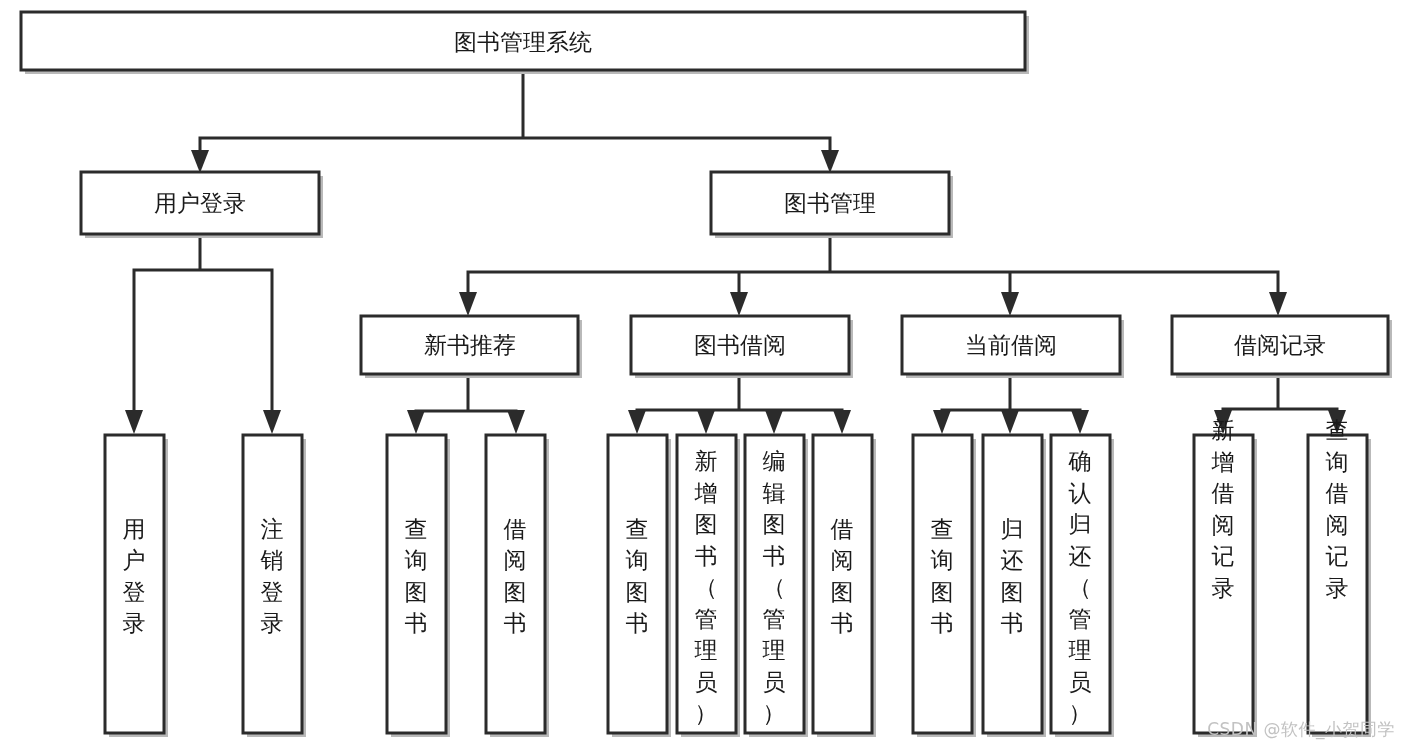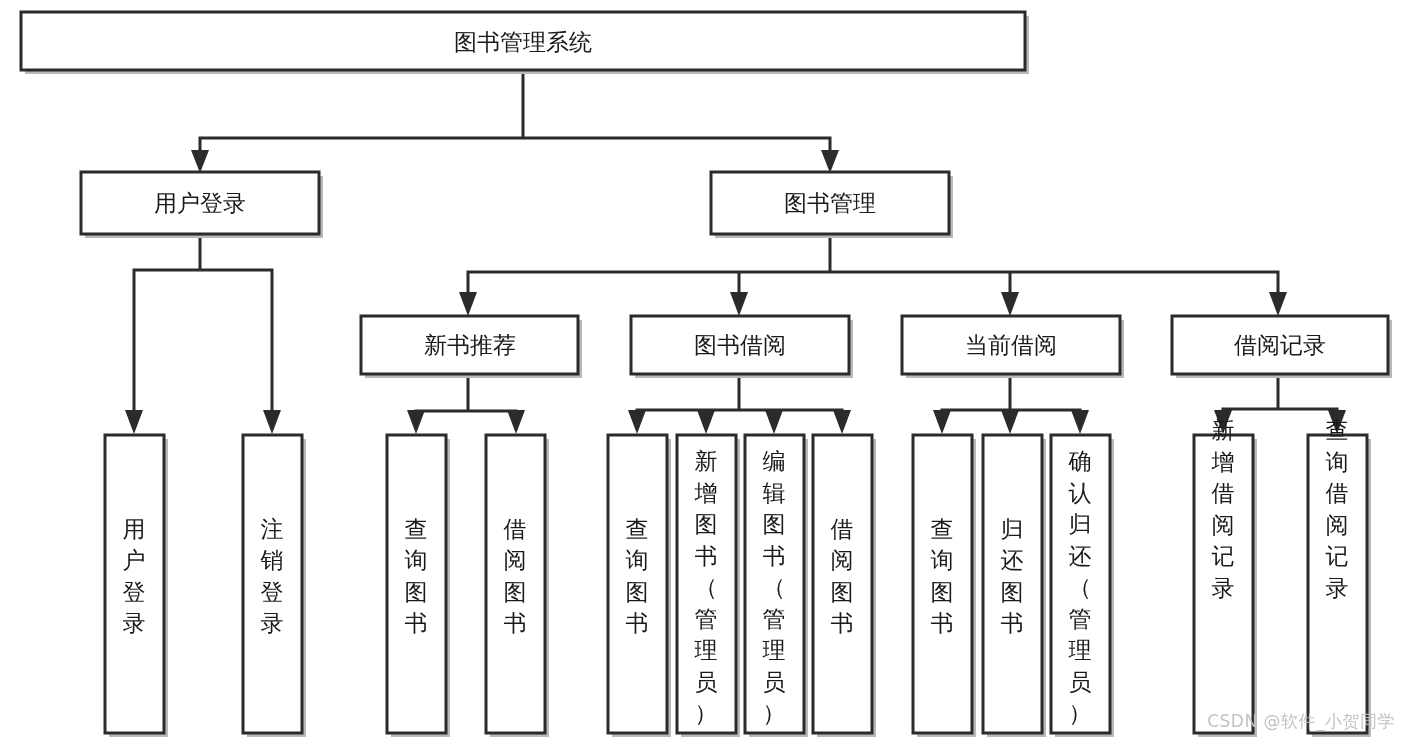--- a/index.html
+++ b/index.html
@@ -51,21 +51,21 @@
   }
   .node-label-vert {
     fill: #1a1a1a;
     font-family: "DejaVu Sans", "Liberation Sans", sans-serif;
     font-size: 23px;
     text-anchor: middle;
   }
   .watermark {
     position: absolute;
     right: 10px;
-    bottom: 8px;
+    bottom: 0;
     color: #c2c2c2;
     font-size: 17px;
     font-family: "DejaVu Sans", "Liberation Sans", sans-serif;
     white-space: nowrap;
     letter-spacing: 0.5px;
   }
 </style>
 </head>
 <body>
 

